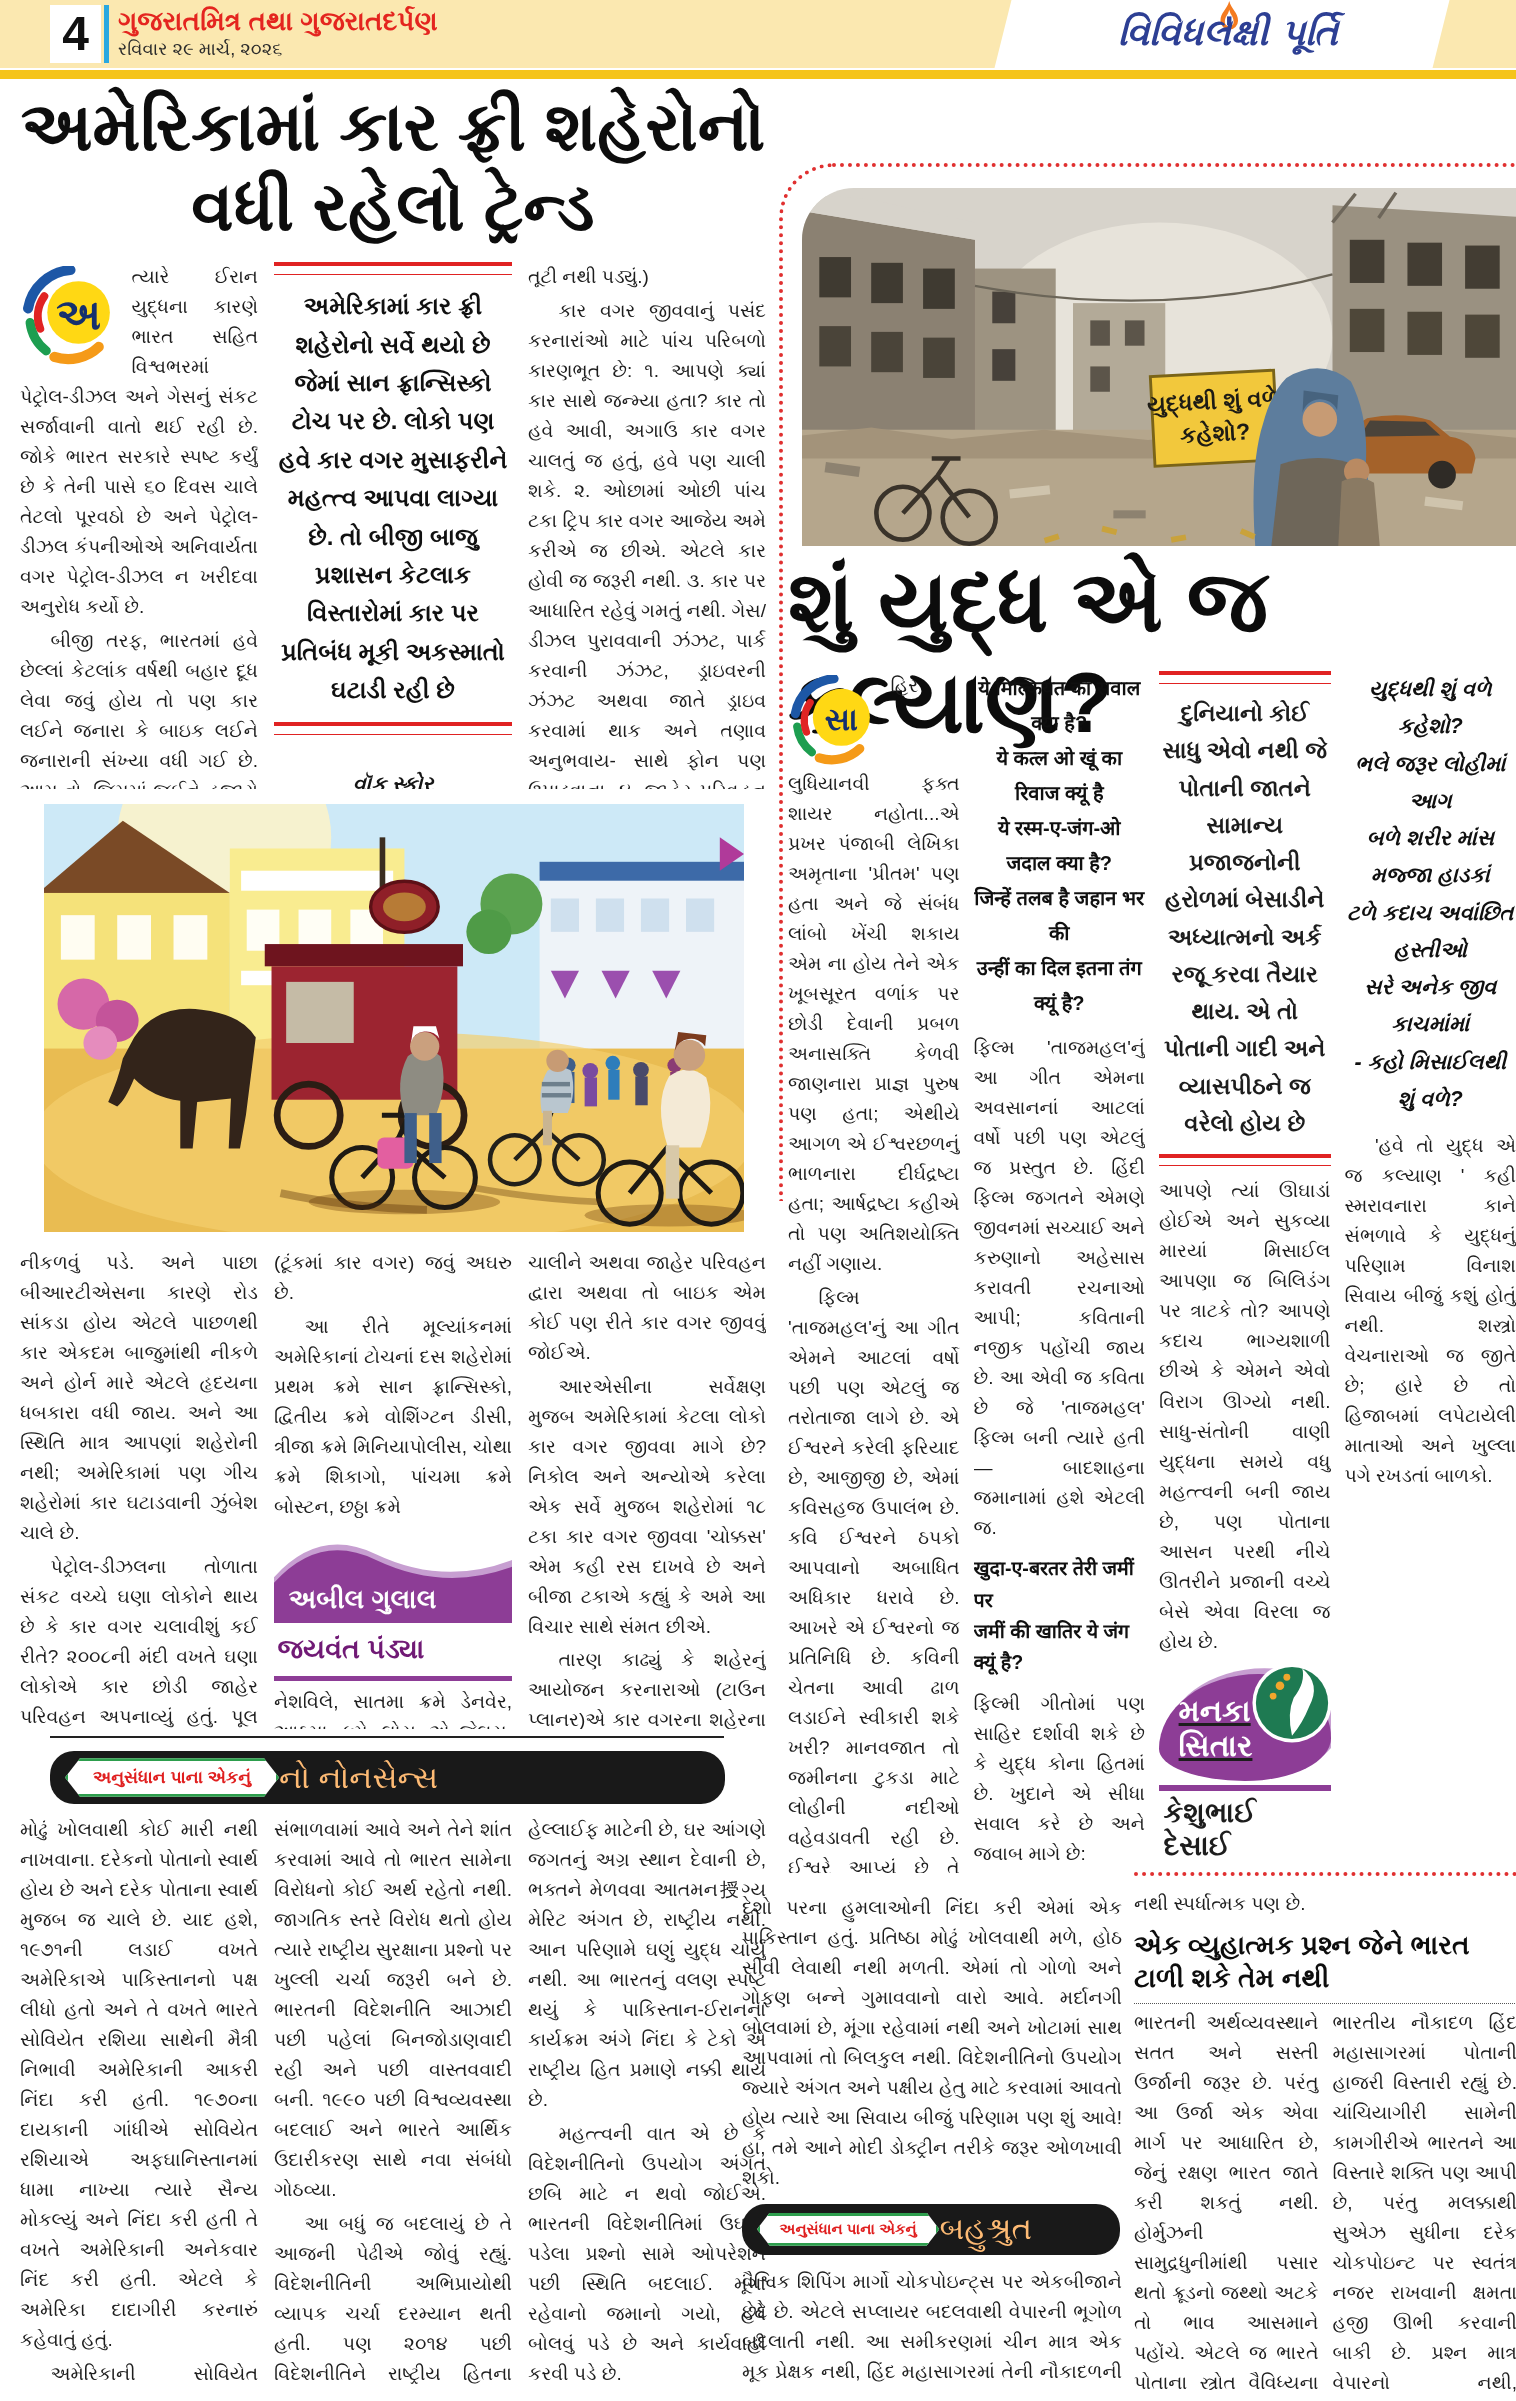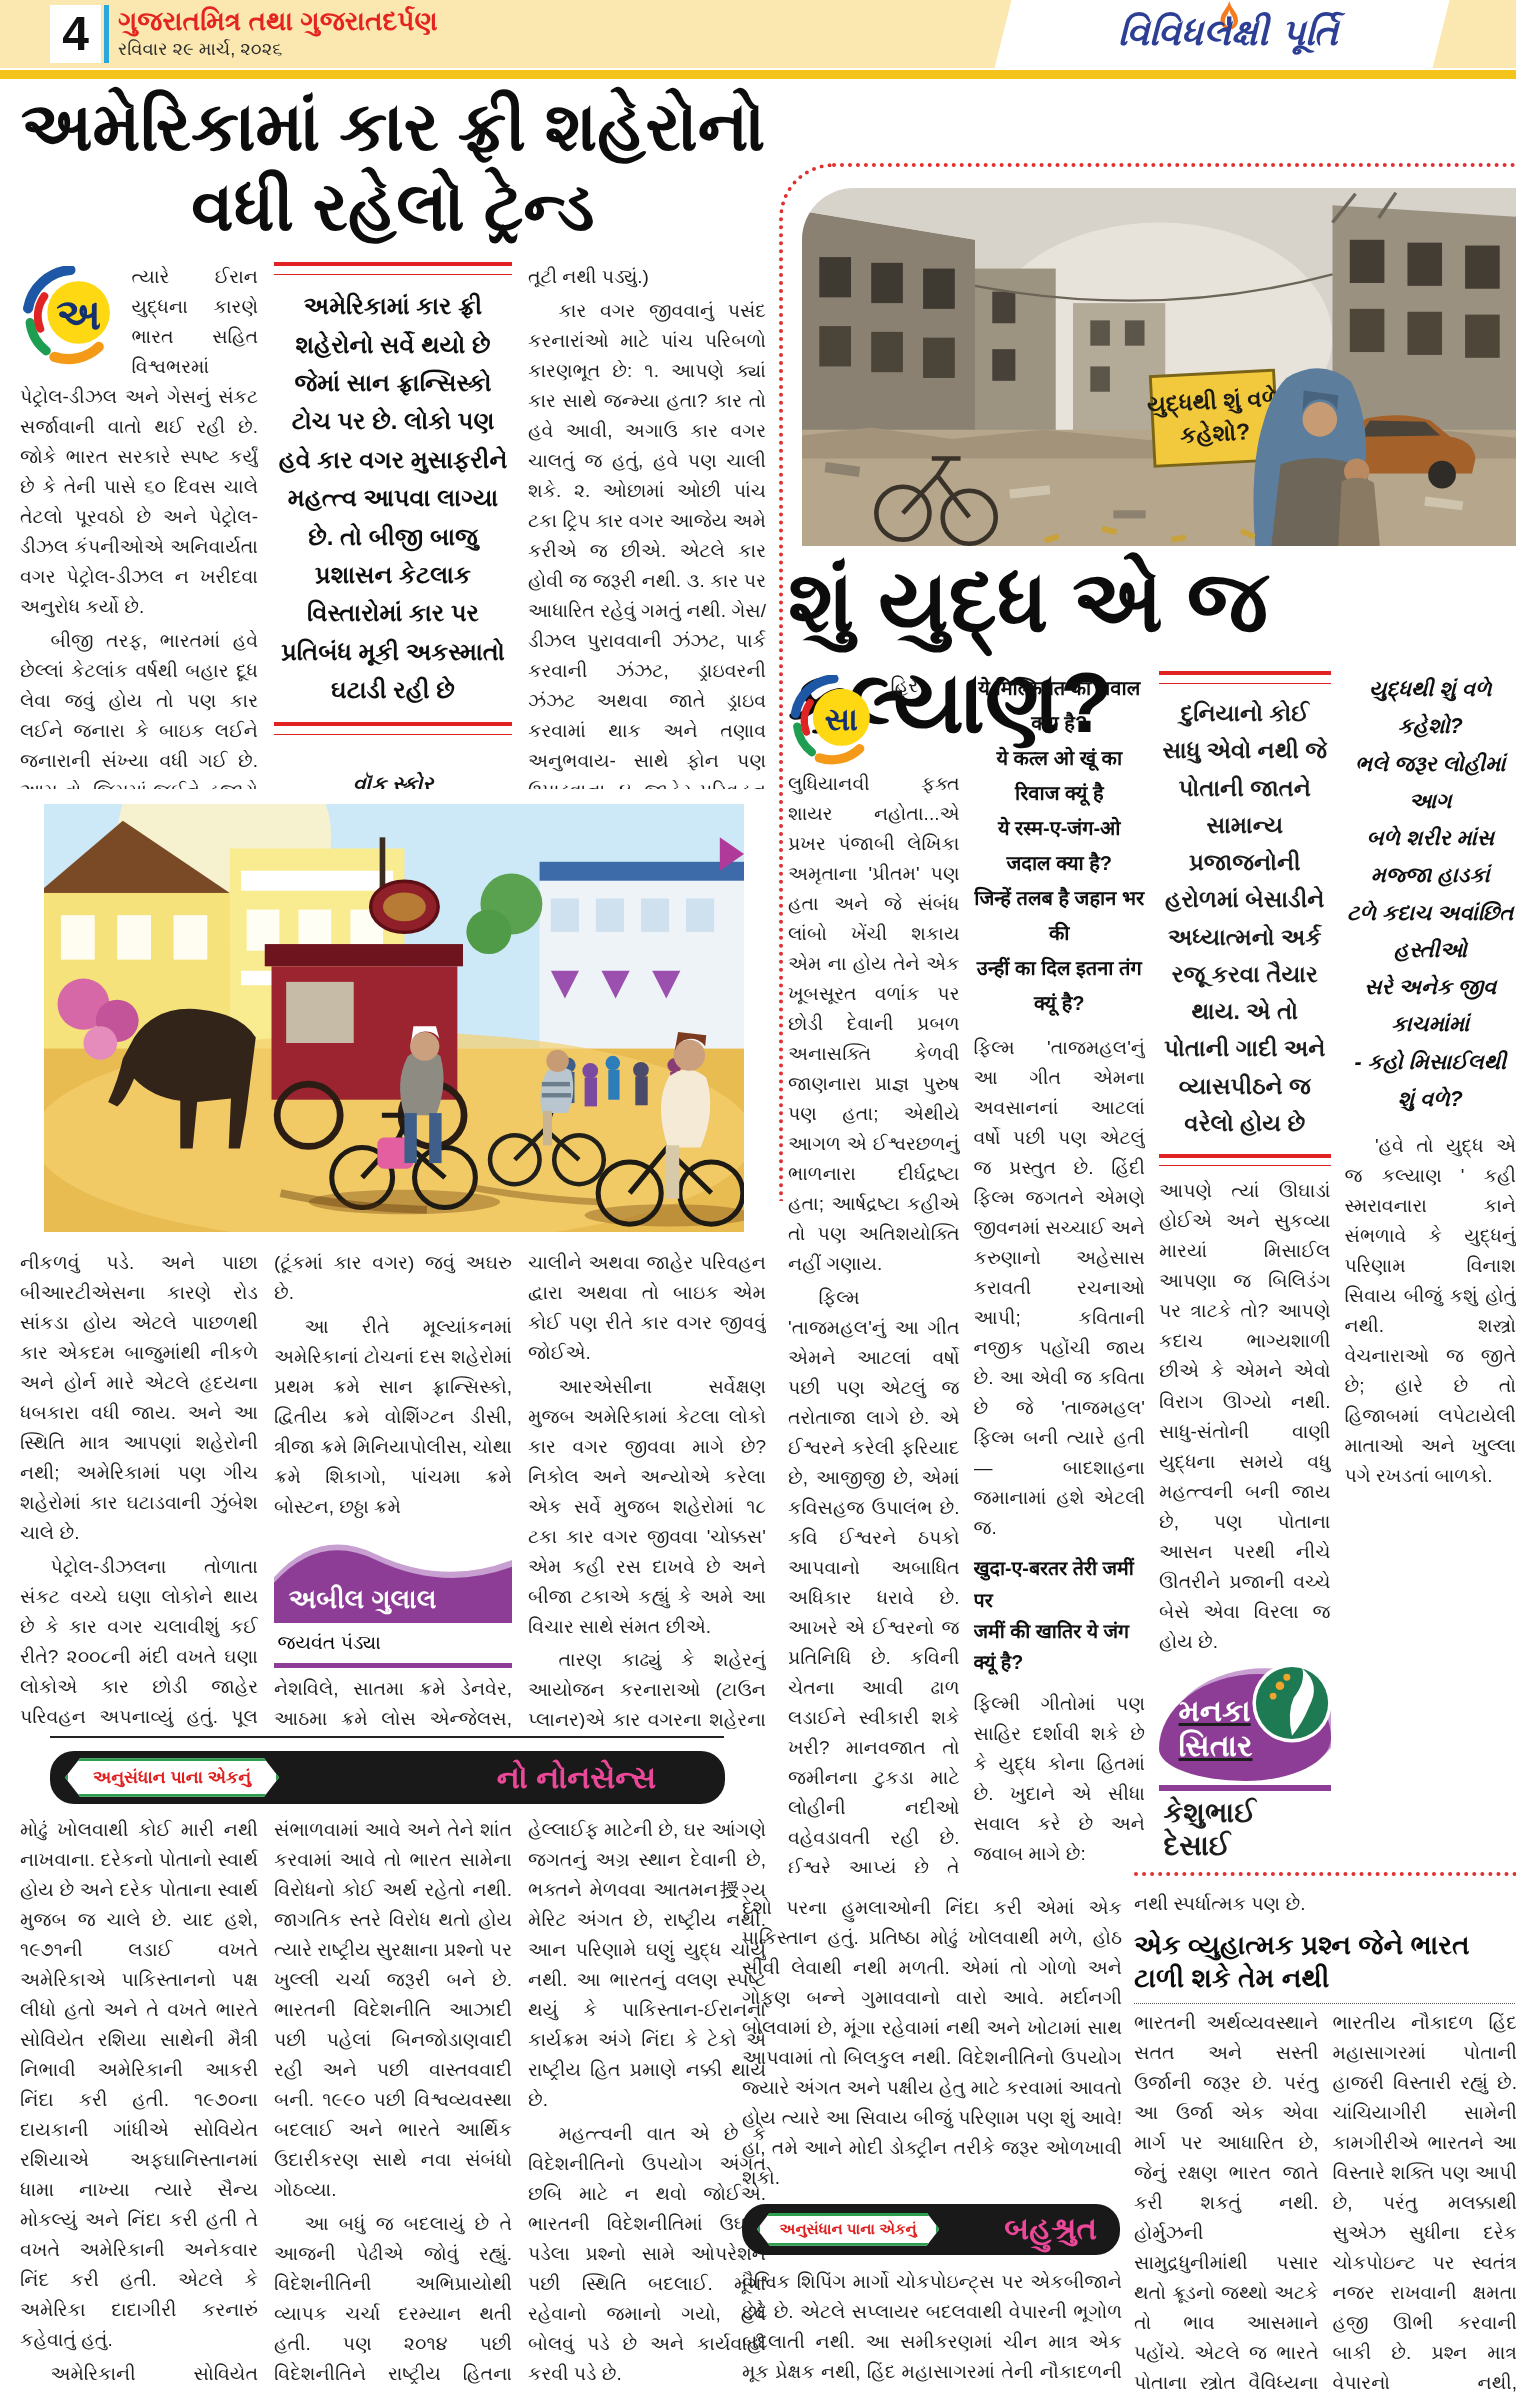--- a/index.html
+++ b/index.html
@@ -29,27 +29,27 @@
   .redline{height:7.5px;border-top:4px solid #e02222;border-bottom:1.7px solid #e02222;}
   .pullquote{font-size:24px;line-height:1.6;font-weight:bold;text-align:center;color:#101010;padding:12.7px 3.5px;}
   .scores{margin-top:30px;text-align:center;font-size:21px;font-weight:bold;font-style:italic;line-height:1.85;color:#151515;}
   
   .stamp{position:absolute;left:36px;top:796px;width:716px;height:444px;padding:8px;box-sizing:border-box;
          background-image:radial-gradient(circle,#ffffff 4.6px,rgba(255,255,255,0) 5.2px);background-size:16px 16px;background-color:#fff;}
   .stamp svg{display:block;width:100%;height:100%;}
   
   .abil{margin:15px 0 5.8px 0;}
   .abil svg{display:block;width:100%;height:86px;}
-  .abil-author{font-size:19px;font-weight:normal;color:#000000;padding:5.8px 3.5px 4.6px 3.5px;}
+  .abil-author{font-size:27px;font-weight:bold;color:#701a75;padding:5.8px 3.5px 4.6px 3.5px;}
   .abil-rule{height:5.2px;background:#8d3d96;}
   
   .blackbar{position:absolute;background:#191919;border-radius:24px;display:flex;align-items:center;}
   .badge{margin-left:15px;background:#ffffff;border:3.5px solid #2d9e4d;color:#e01f1f;font-weight:bold;font-size:17.3px;
          padding:5.8px 25px;clip-path:polygon(0 50%,7% 0,93% 0,100% 50%,93% 100%,7% 100%);white-space:nowrap;}
-  .blackbar .btitle{flex:1;text-align:right;color:#ec4899;font-weight:bold;font-size:31px;padding-right:69px;}
+  .blackbar .btitle{flex:1;text-align:left;color:#fdba74;font-weight:normal;font-size:31px;padding-right:69px;}
   .thinrule{position:absolute;left:50px;top:1736px;width:674px;height:1.7px;background:#222;}
   
   .dotted-frame{position:absolute;left:779px;top:163px;width:732px;height:1034px;
                 border-left:4.6px dotted #e03030;border-top:4.6px dotted #e03030;border-top-left-radius:55px;}
   .warimg{position:absolute;left:802px;top:188px;width:715px;height:358px;border-top-left-radius:52px;overflow:hidden;}
   .warimg svg{display:block;width:100%;height:100%;}
   .headline2{position:absolute;left:788px;top:552px;width:728px;height:104px;font-size:86px;font-weight:bold;color:#0c0c0c;}
   .wargrid{position:absolute;left:788px;top:671px;width:728px;height:1202px;display:flex;gap:14px;overflow:hidden;}
   .wargrid .col{flex:1;}
   .poem{font-size:20px;font-weight:bold;line-height:1.75;text-align:center;color:#101010;}

